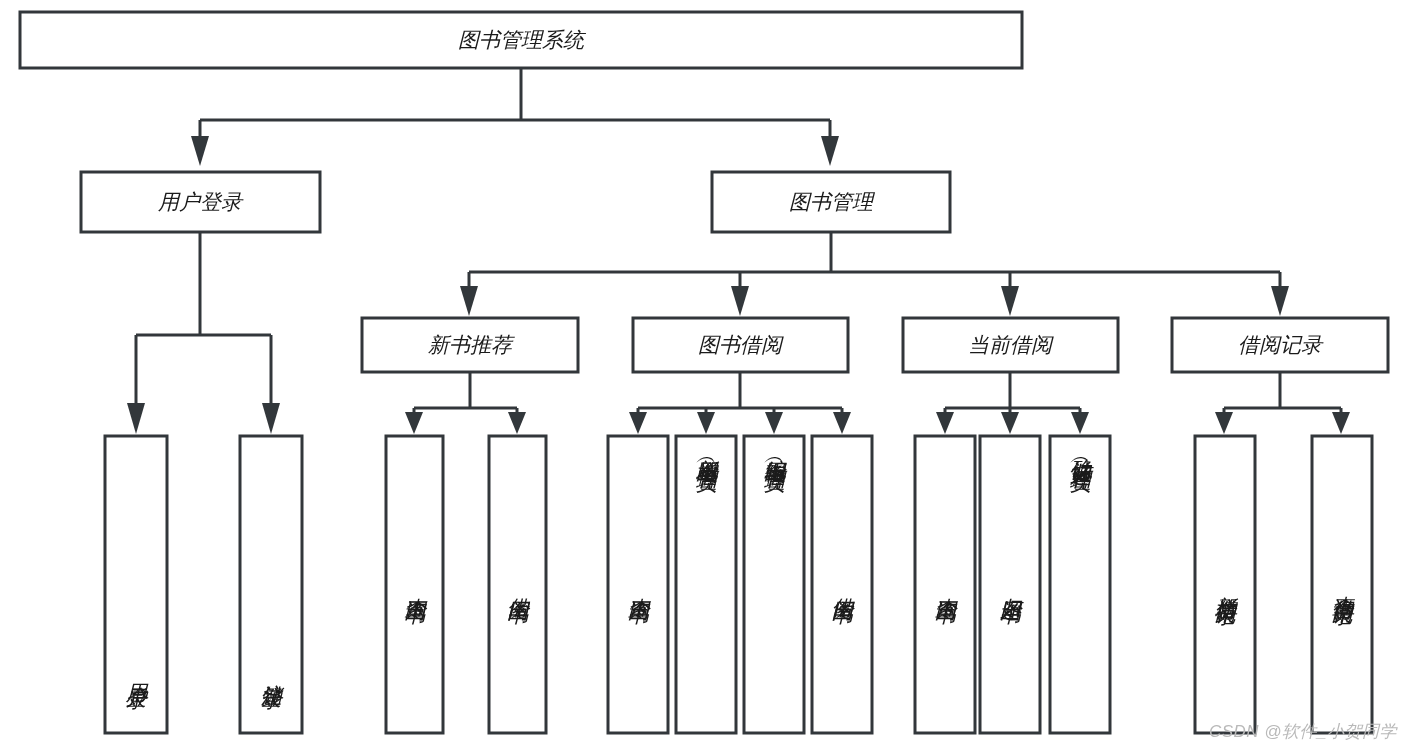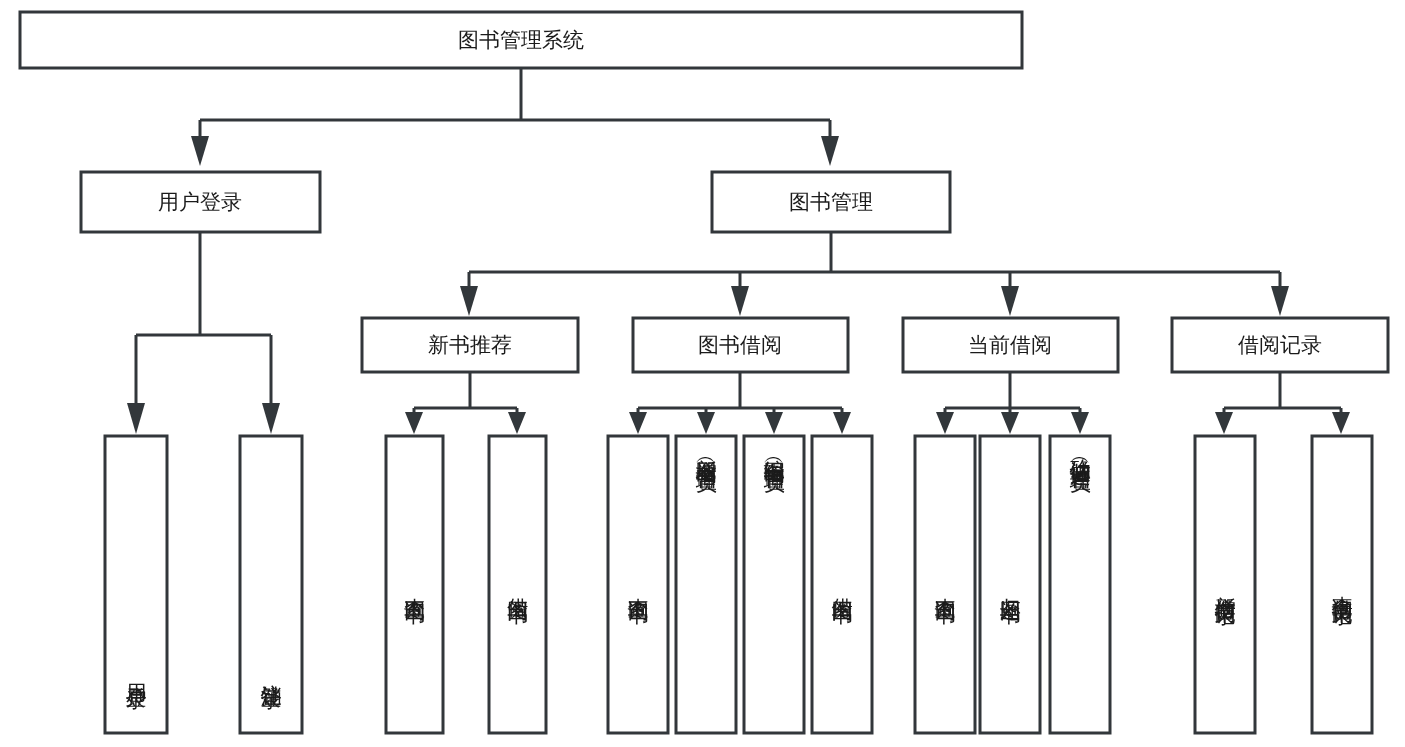--- a/index.html
+++ b/index.html
@@ -14,20 +14,21 @@
     overflow: hidden;
     font-family: "Liberation Sans", "DejaVu Sans", sans-serif;
     position: relative;
   }
   #diagram-root {
     position: absolute;
     left: 0;
     top: 0;
     width: 1405px;
     height: 747px;
+    font-style: italic;
   }
   svg#diagram-svg {
     display: block;
     width: 1405px;
     height: 747px;
   }
   .node-box {
     fill: #ffffff;
     stroke: #32373b;
     stroke-width: 3;
@@ -249,14 +250,15 @@
     <span class="vtext">确认归还（管理员）</span>
   </div>
 
   <div class="vnode align-center" style="left:1195px; top:436px; width:60px; height:297px;">
     <span class="vtext">新增借阅记录</span>
   </div>
   <div class="vnode align-center" style="left:1312px; top:436px; width:60px; height:297px;">
     <span class="vtext">查询借阅记录</span>
   </div>
 
+  <div class="watermark-text">CSDN @软件_小贺同学</div>
 
 </div>
 
 </body></html>

